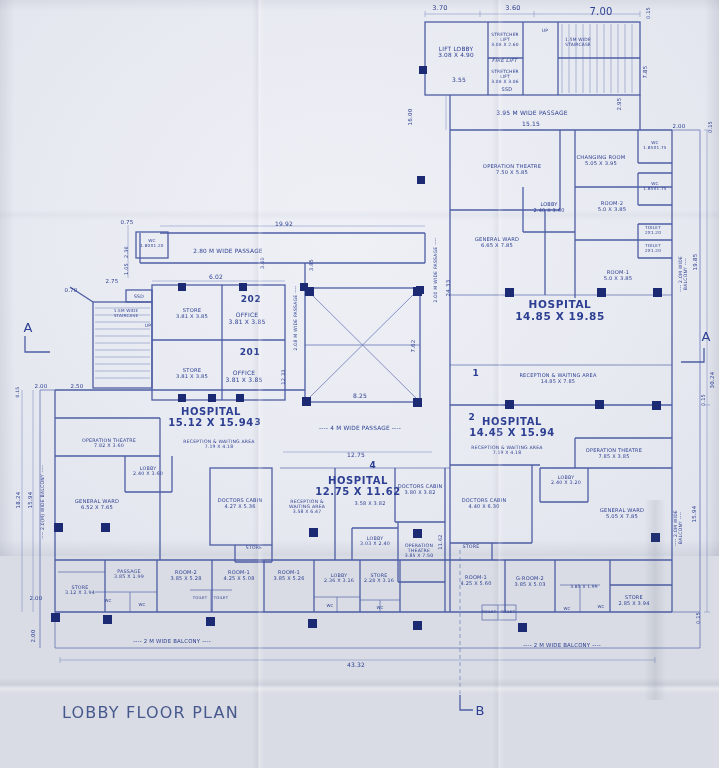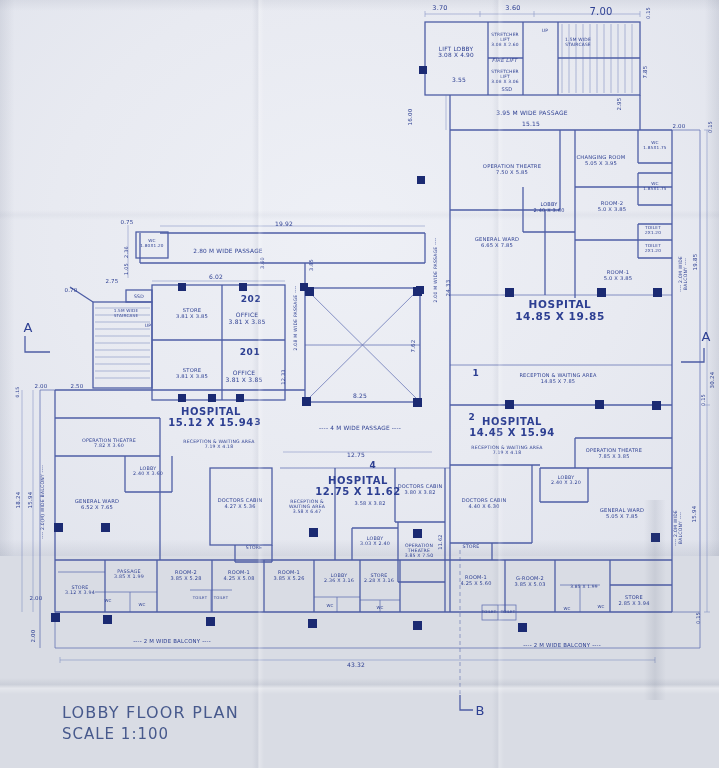--- a/index.html
+++ b/index.html
@@ -404,21 +404,20 @@
       <div class="label" style="left: 36px; top: 598px; font-size: 5.5px; transform: translate(-50%, -50%);">2.00</div>
       <div class="label" style="left: 33px; top: 636px; font-size: 5.5px; transform: translate(-50%, -50%) rotate(-90deg);">2.00</div>
       <div class="label" style="left: 172px; top: 642px; font-size: 5.4px; transform: translate(-50%, -50%);">---- 2 M WIDE BALCONY ----</div>
       <div class="label" style="left: 562px; top: 646px; font-size: 5.4px; transform: translate(-50%, -50%);">---- 2 M WIDE BALCONY ----</div>
       <div class="label" style="left: 356px; top: 665px; font-size: 6px; transform: translate(-50%, -50%);">43.32</div>
       <div class="label" style="left: 480px; top: 711px; font-size: 13px; transform: translate(-50%, -50%);">B</div>
     </div>
 
   <div class="titleblock">
     <div class="t1">LOBBY FLOOR PLAN</div>
-    <div class="t2">SCALE 1:100</div>
   </div>
 
   <div class="crease v1"></div>
   <div class="crease v2"></div>
   <div class="crease h1"></div>
   <div class="crease h2"></div>
   <div class="crease r1"></div>
 </div>
 
 </body></html>

